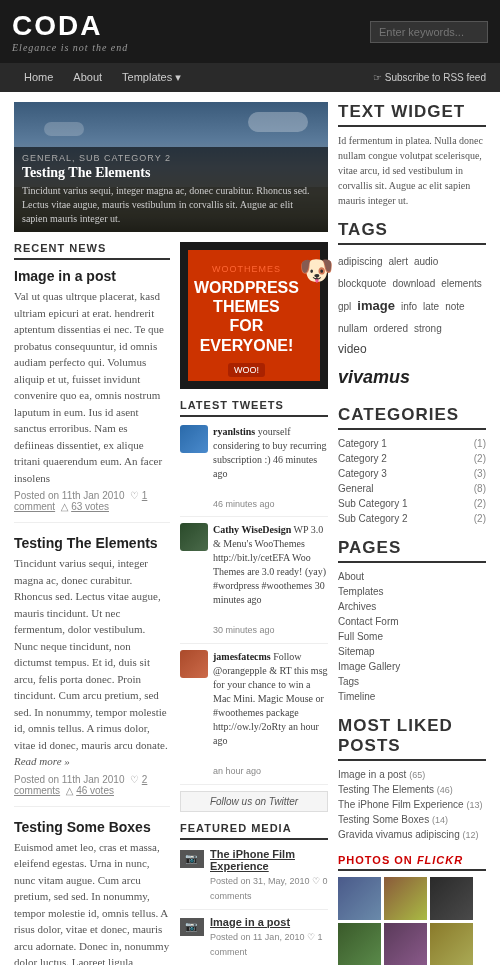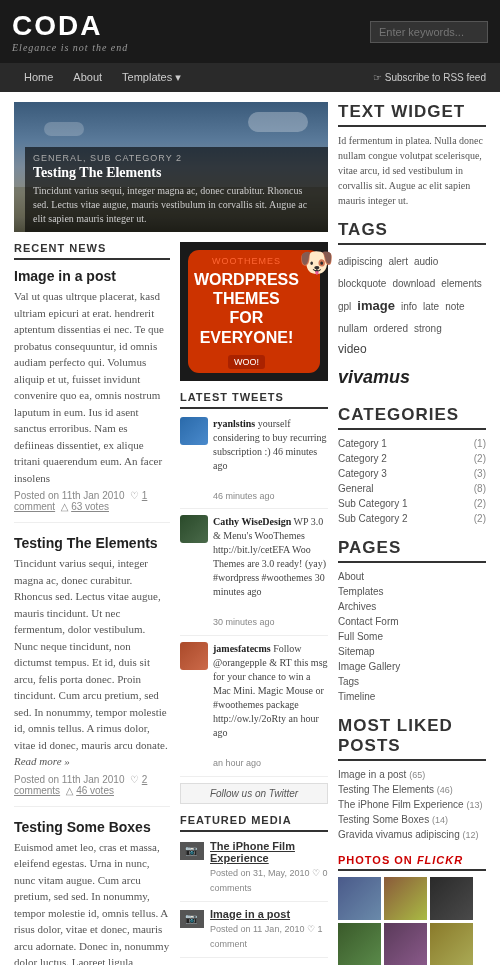--- a/index.html
+++ b/index.html
@@ -19,21 +19,21 @@
     #rss-link { color: #ccc; font-size: 10px; font-family: Arial, sans-serif; text-decoration: none; }
 
     
     #main-wrap { display: flex; padding: 10px 14px; gap: 10px; }
     #content { flex: 1; min-width: 0; }
     #sidebar { width: 148px; flex-shrink: 0; }
 
     
     #featured { position: relative; margin-bottom: 10px; }
     #featured-img { width: 100%; height: 130px; background: linear-gradient(180deg, #4a5a6a 0%, #2a3a4a 40%, #5a6070 70%, #6a6a5a 100%); display: block; position: relative; overflow: hidden; }
-    #featured-img-overlay { position: absolute; bottom: 0; left: 11px; right: 0; background: rgba(0,0,0,0.6); padding: 6px 8px; }
+    #featured-img-overlay { position: absolute; bottom: 0; left: 0; right: 0; background: rgba(0,0,0,0.6); padding: 6px 8px; }
     #featured-category { color: #aaa; font-size: 9px; font-family: Arial, sans-serif; letter-spacing: 1px; text-transform: uppercase; margin-bottom: 2px; }
     #featured-title { color: #fff; font-size: 14px; font-weight: bold; margin-bottom: 3px; }
     #featured-excerpt { color: #ccc; font-size: 10px; line-height: 1.4; }
 
     
     #two-col { display: flex; gap: 10px; }
     #col-left { flex: 1; min-width: 0; }
     #col-right { width: 148px; flex-shrink: 0; }
 
     
@@ -50,21 +50,21 @@
     .read-more { color: #555; font-style: italic; font-size: 11px; }
 
     
     .widget { margin-bottom: 12px; }
 
     
     #col-right .widget { margin-bottom: 10px; }
 
     
     #woo-ad { background: #1a1a1a; padding: 8px; text-align: center; margin-bottom: 10px; }
-    #woo-ad-inner { background: #cc3300; padding: 6px 6px 0; position: relative; border-radius: 11px; }
+    #woo-ad-inner { background: #cc3300; padding: 14px 6px 0; position: relative; }
     #woo-ad-label { color: #ff6633; font-size: 9px; font-family: Arial, sans-serif; letter-spacing: 1px; text-transform: uppercase; }
     #woo-ad-title { color: #fff; font-size: 16px; font-weight: bold; font-family: Arial, sans-serif; line-height: 1.2; margin: 4px 0; }
     #woo-ad-title span { display: block; }
     #woo-ad-woo { color: #fff; background: #aa2200; display: inline-block; padding: 2px 6px; font-size: 9px; font-family: Arial, sans-serif; border-radius: 3px; margin: 4px 0; }
     #woo-mascot { font-size: 28px; float: right; margin-top: -10px; }
 
     
     .tweets-section { margin-bottom: 10px; }
     .tweet-item { display: flex; gap: 5px; margin-bottom: 6px; padding-bottom: 6px; border-bottom: 1px solid #eee; }
     .tweet-avatar { width: 28px; height: 28px; background: #aaa; flex-shrink: 0; border-radius: 3px; }

